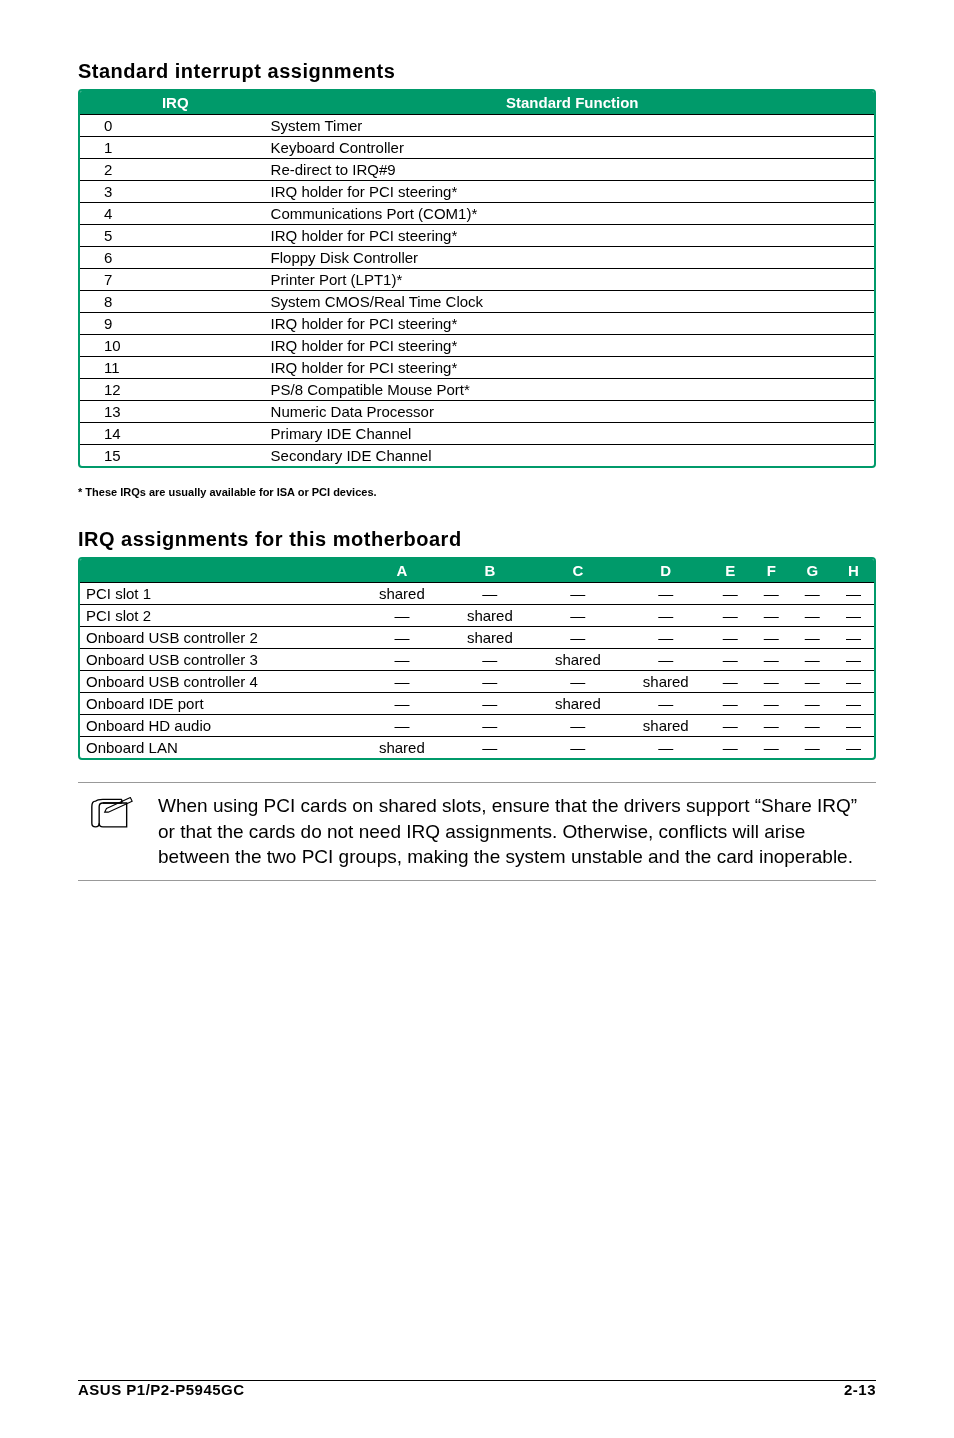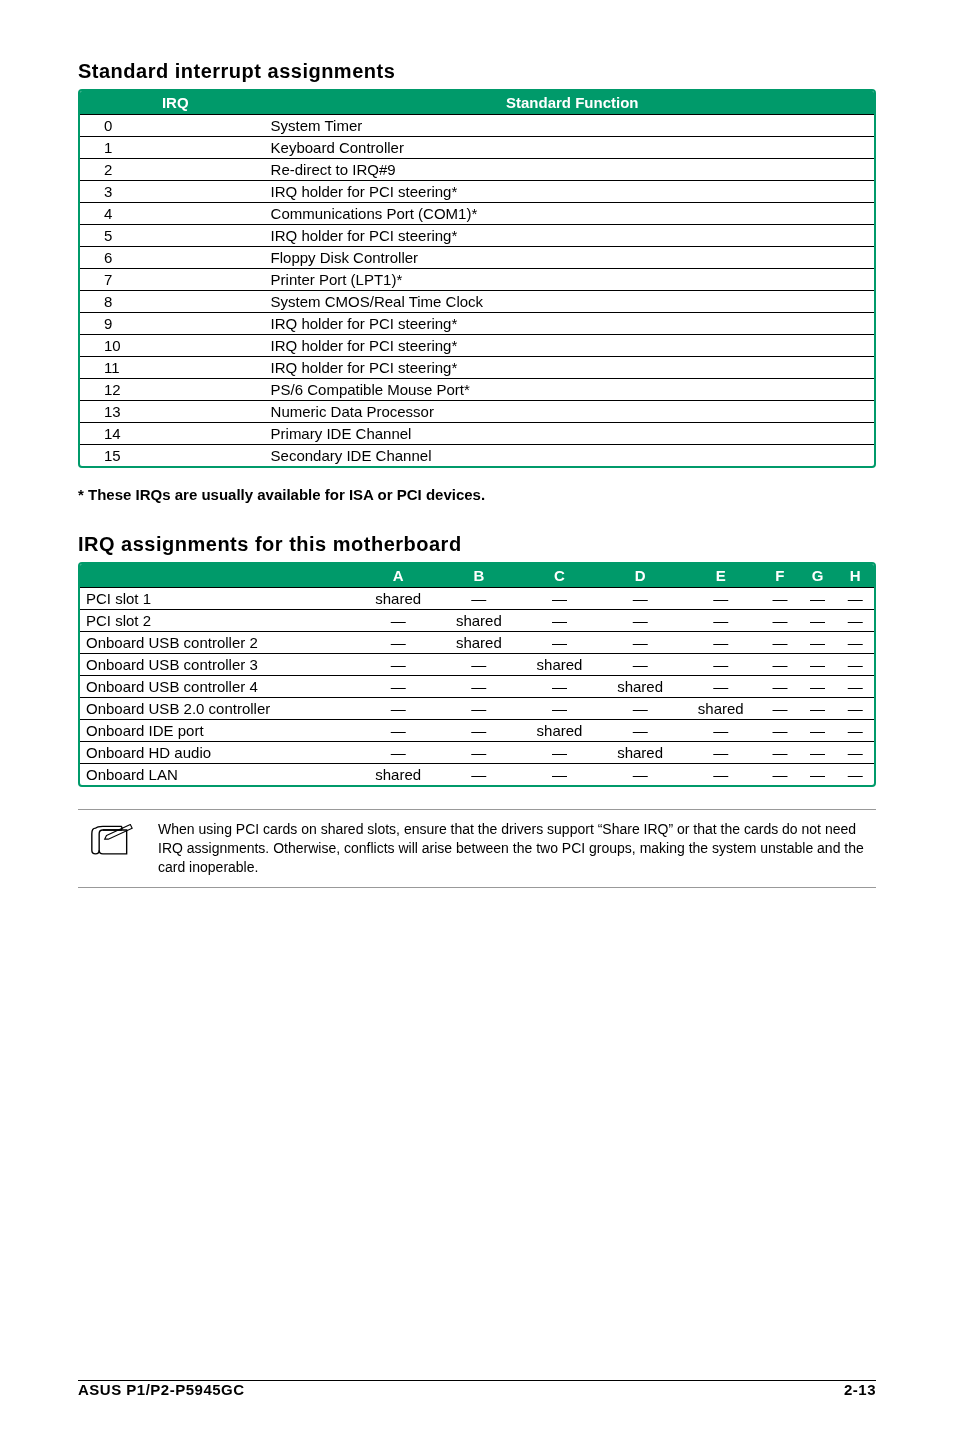--- a/index.html
+++ b/index.html
@@ -45,21 +45,21 @@
   table.t1 td {
     border-top: 1px solid #000;
     padding: 2px 8px;
     font-size: 15px;
   }
   table.t1 td.irq { text-align: left; padding-left: 24px; }
   table.t1 td.fn { padding-left: 0; margin-top: 36px; }
 
   .note-bold {
     font-weight: 700;
-    font-size: 15px;
+    font-size: 11px;
     margin: 18px 0 30px 0;
   }
 
   
   .tbl-wrap2 {
     border: 2px solid #009a6a;
     border-radius: 4px;
     overflow: hidden;
     margin-bottom: 22px;
   }
@@ -93,21 +93,21 @@
     padding: 10px 6px;
     margin-top: 8px;
     align-items: flex-start;
   }
   .callout .icon-wrap {
     flex: 0 0 auto;
     padding-top: 4px;
     padding-left: 6px;
   }
   .callout svg { width: 44px; height: 34px; }
-  .callout .text { font-size: 14px; line-height: 1.35; }
+  .callout .text { font-size: 19px; line-height: 1.35; }
 
   
   .footer {
     position: absolute;
     left: 78px;
     right: 78px;
     bottom: 40px;
     border-top: 1px solid #000000;
     display: flex;
     justify-content: space-between;
@@ -172,21 +172,21 @@
         <tr>
           <td class="irq">10</td>
           <td class="fn">IRQ holder for PCI steering*</td>
         </tr>
         <tr>
           <td class="irq">11</td>
           <td class="fn">IRQ holder for PCI steering*</td>
         </tr>
         <tr>
           <td class="irq">12</td>
-          <td class="fn">PS/6 Compatible Mouse Port*</td>
+          <td class="fn">PS/8 Compatible Mouse Port*</td>
         </tr>
         <tr>
           <td class="irq">13</td>
           <td class="fn">Numeric Data Processor</td>
         </tr>
         <tr>
           <td class="irq">14</td>
           <td class="fn">Primary IDE Channel</td>
         </tr>
         <tr>
@@ -265,31 +265,20 @@
           <td>—</td>
           <td>—</td>
           <td>—</td>
           <td>shared</td>
           <td>—</td>
           <td>—</td>
           <td>—</td>
           <td>—</td>
         </tr>
         <tr>
-          <td class="name">Onboard USB 2.0 controller</td>
-          <td>—</td>
-          <td>—</td>
-          <td>—</td>
-          <td>—</td>
-          <td>shared</td>
-          <td>—</td>
-          <td>—</td>
-          <td>—</td>
-        </tr>
-        <tr>
           <td class="name">Onboard IDE port</td>
           <td>—</td>
           <td>—</td>
           <td>shared</td>
           <td>—</td>
           <td>—</td>
           <td>—</td>
           <td>—</td>
           <td>—</td>
         </tr>

